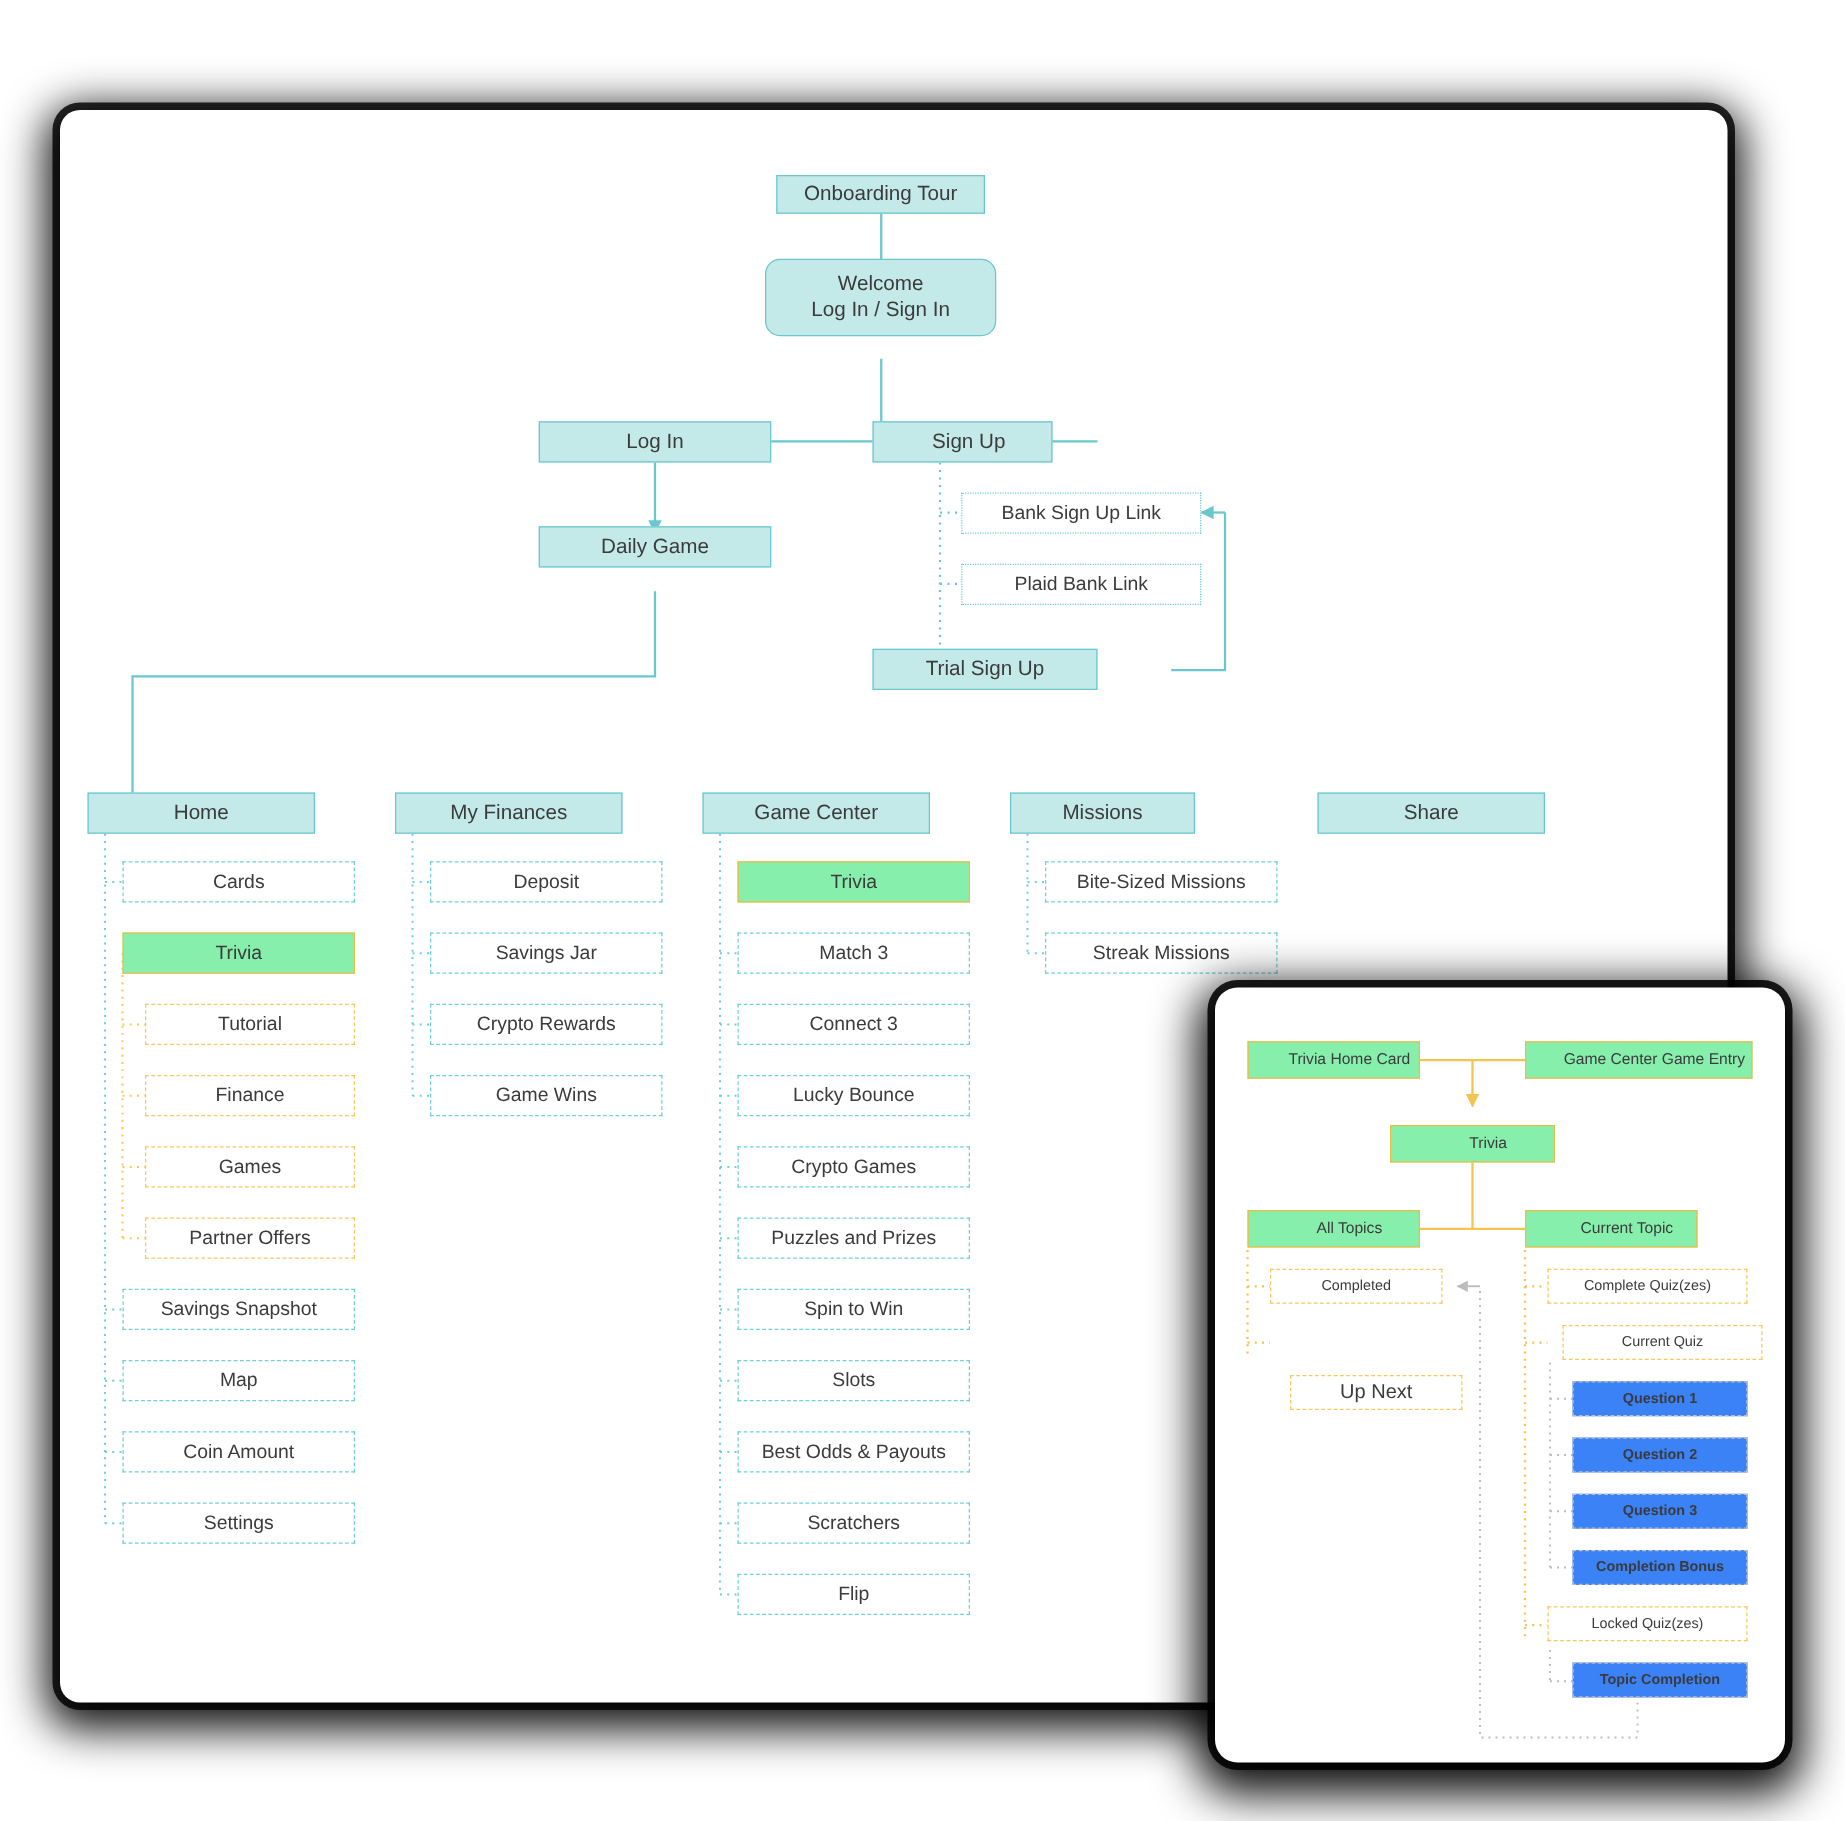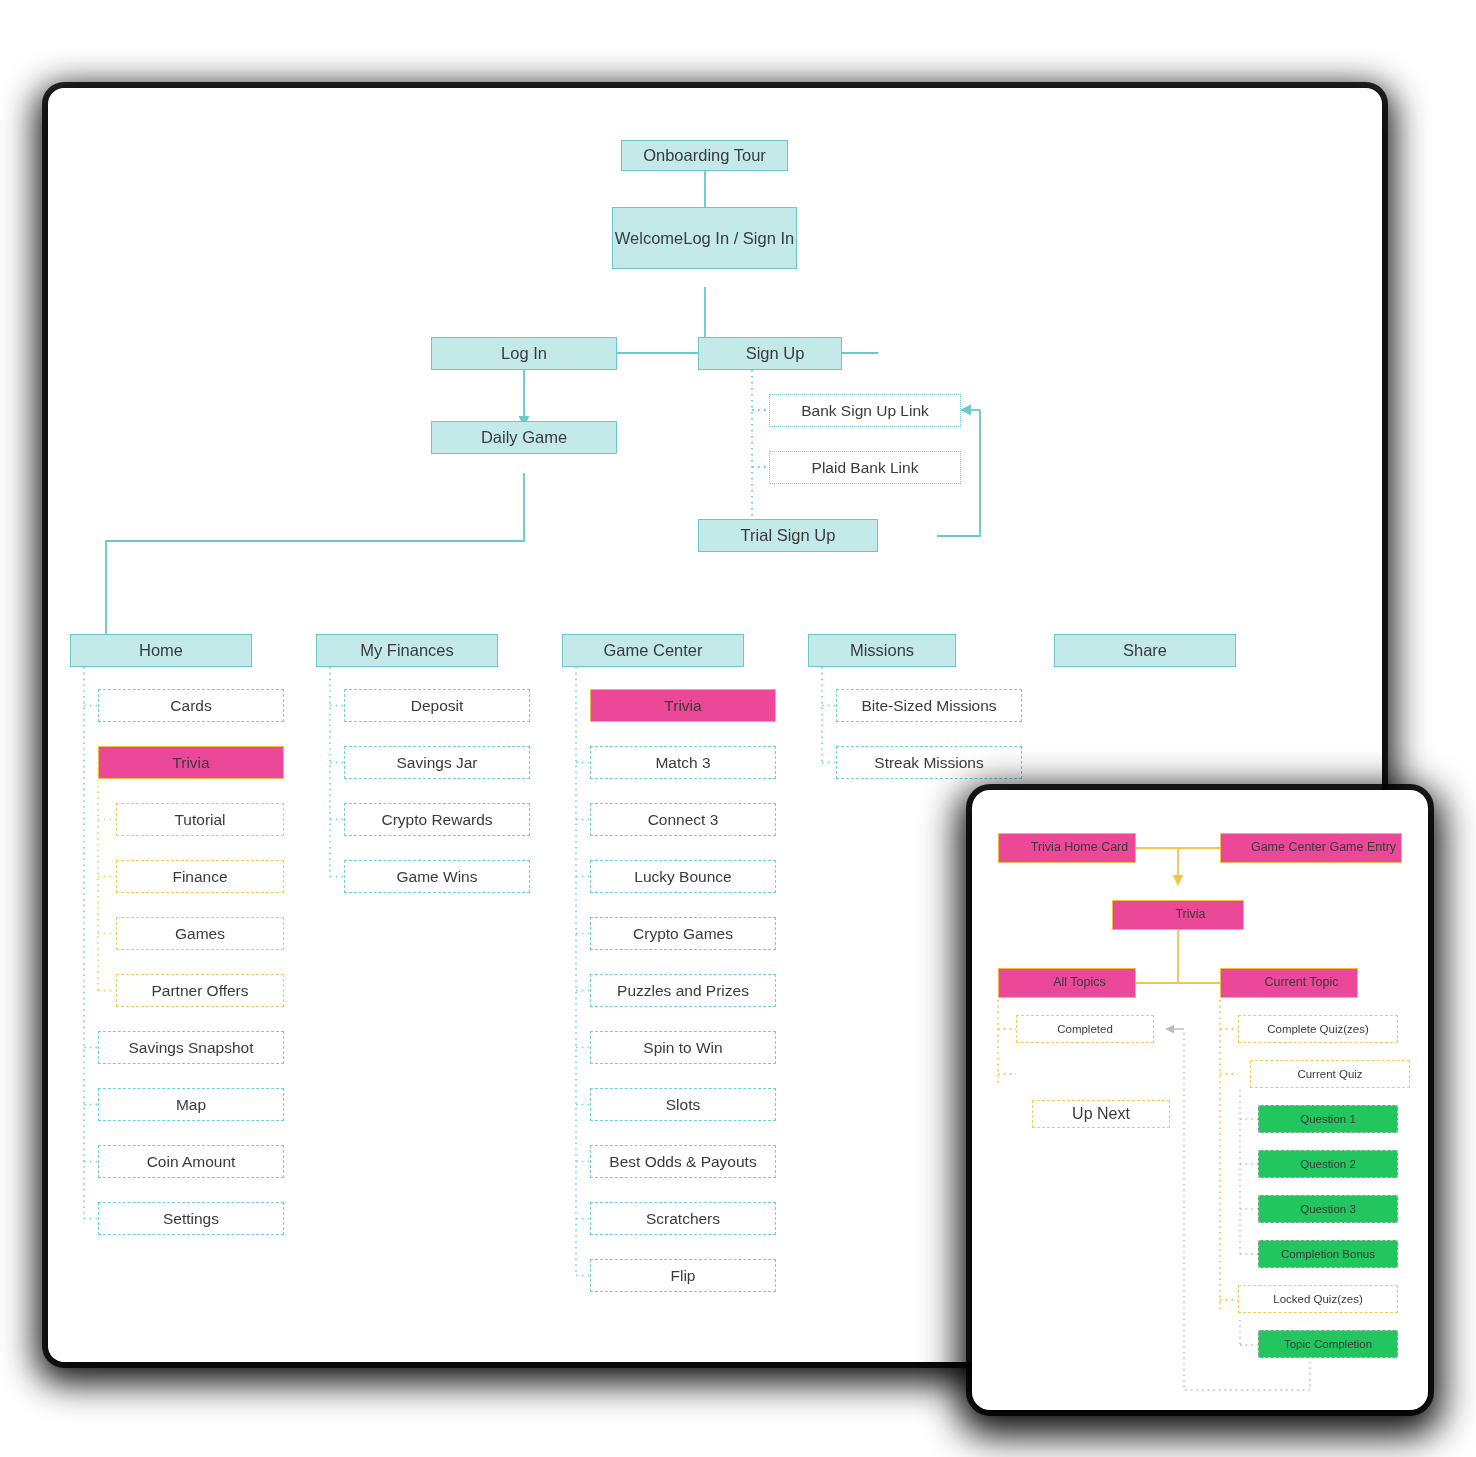--- a/index.html
+++ b/index.html
@@ -30,28 +30,28 @@
   }
 
   
   .n-main{font-size:16.5px;}
   .n-sub{font-size:15.5px;}
 
   
   .teal-solid{background:#c3e9e9;border:1.6px solid #69c7cd;}
   .teal-dash {background:#ffffff;border:1.7px dashed #6fd0d6;}
   .teal-dot  {background:#ffffff;border:1.7px dotted #6fd0d6;}
-  .amber-solid{background:#ec4899;border:1.6px solid #eebd43;}
+  .amber-solid{background:#86efac;border:1.6px solid #eebd43;}
   .amber-dash {background:#ffffff;border:1.7px dashed #f6c95f;}
-  .gray-dash  {background:#22c55e;border:1.5px dashed #bdbdbd;}
+  .gray-dash  {background:#3b82f6;border:1.5px dashed #bdbdbd;font-weight:bold;}
 
   
   .n-ins{font-size:12.5px;padding-left:31px;}
 
-  .two-line{flex-direction:row;}
+  .two-line{flex-direction:column;border-radius:12px;}
   .two-line span{display:block;}
 </style>
 </head>
 <body>
 
 <div class="panel" id="main-panel">
   <div class="canvas">
 
     <svg class="wires" viewBox="0 0 1334 1274">
       <defs>

